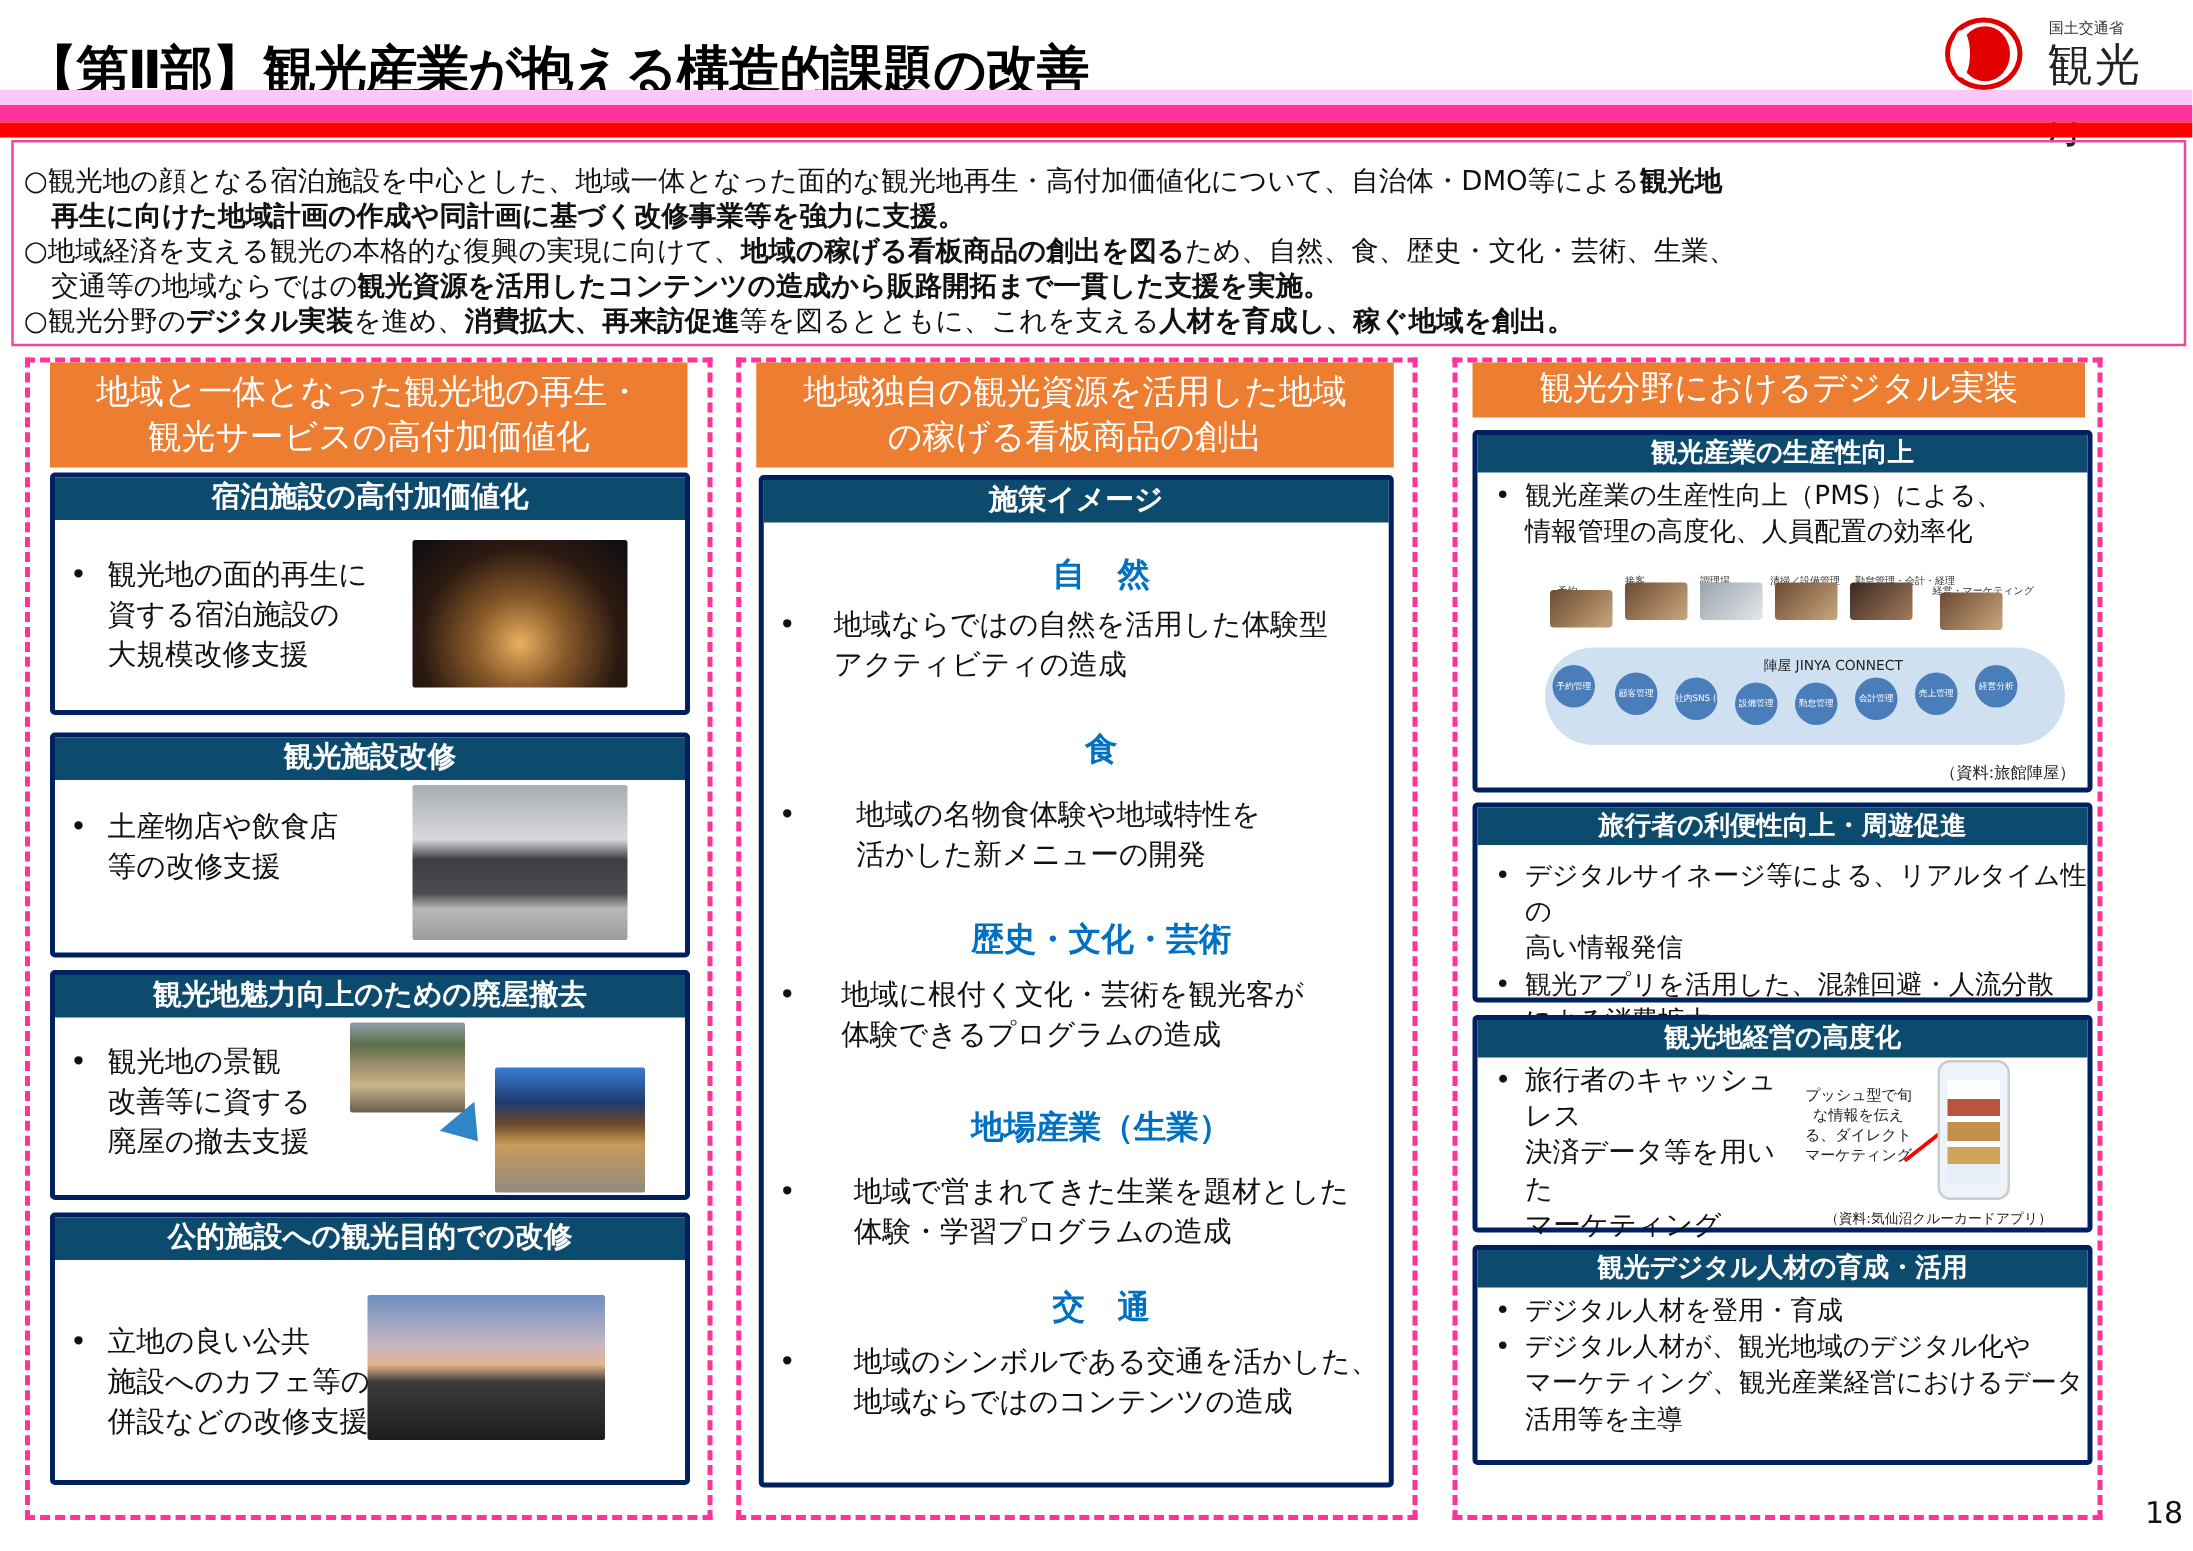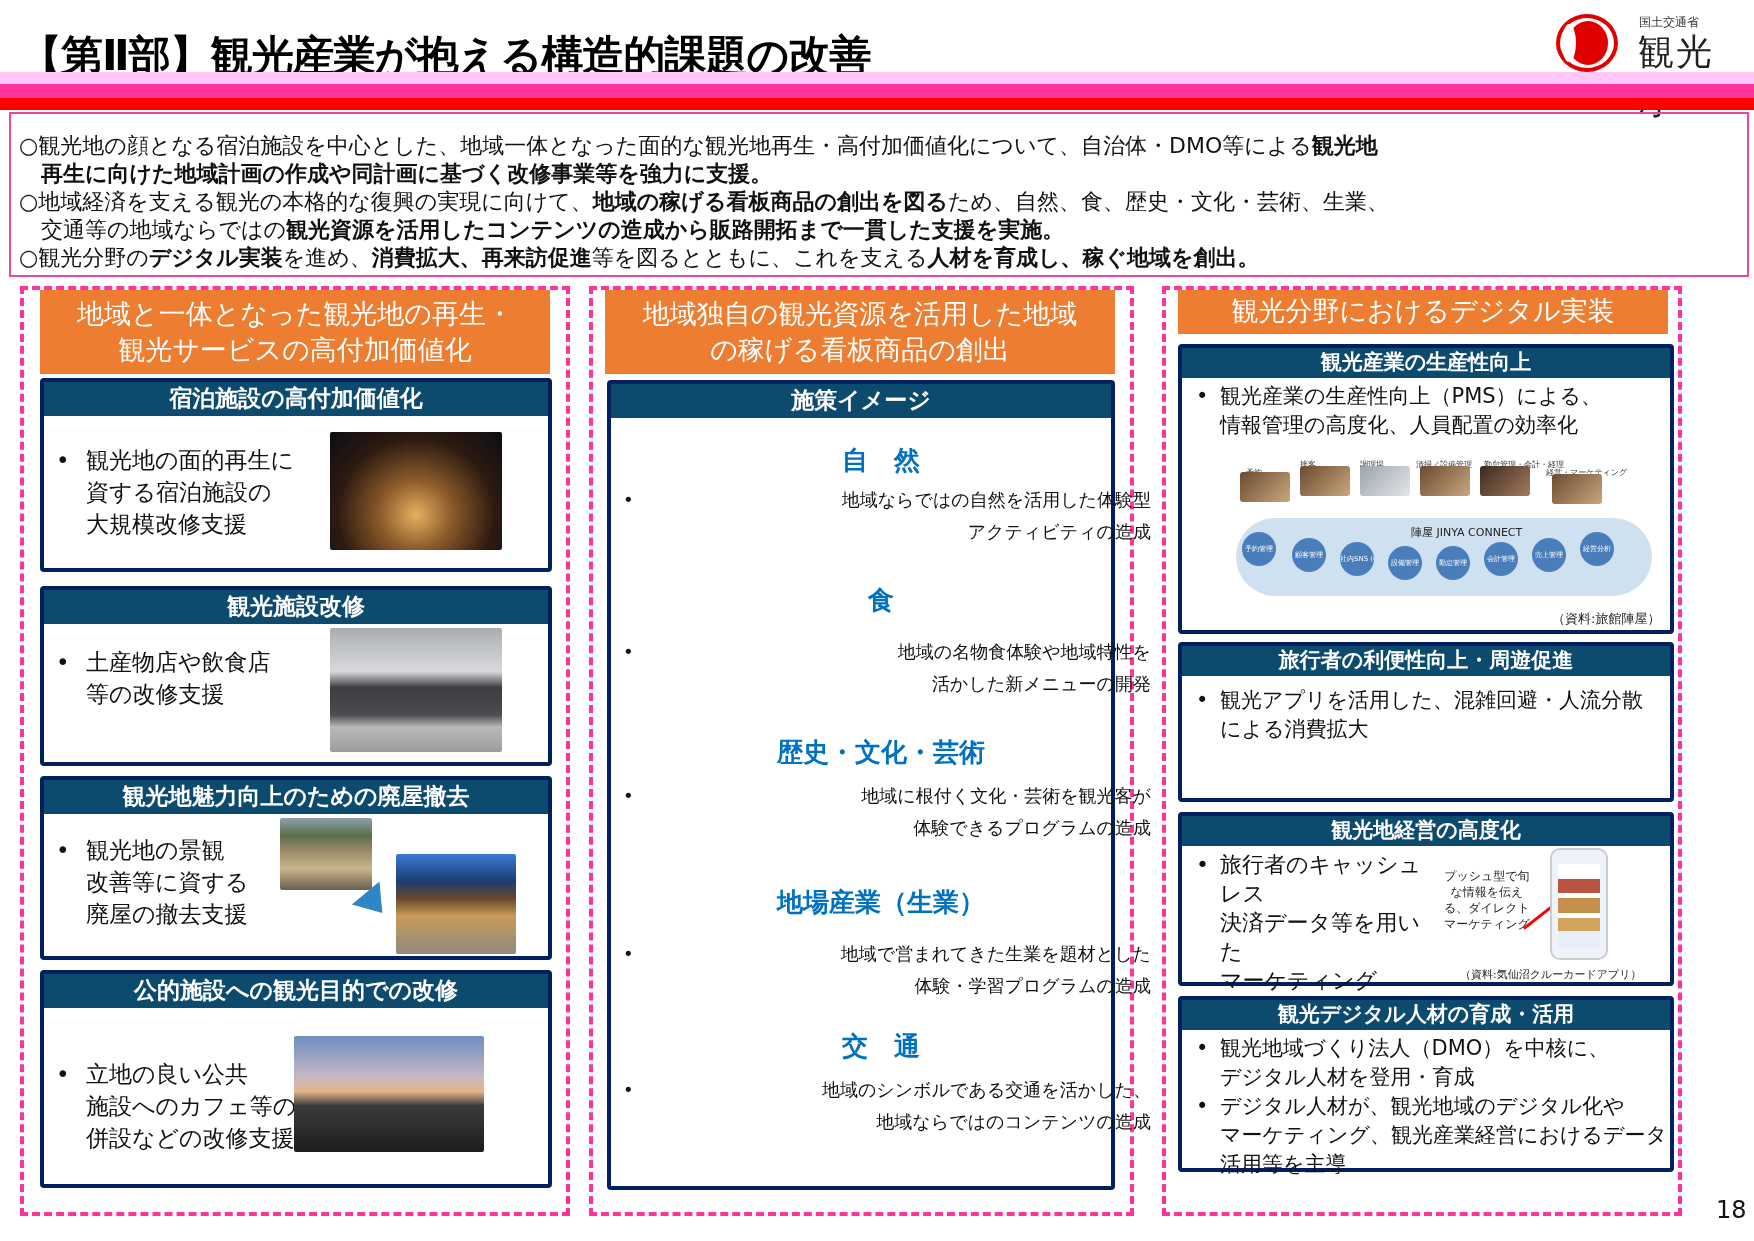--- a/index.html
+++ b/index.html
@@ -51,21 +51,21 @@
   .c1 .p1 { top: 88px; height: 194px; }
   .c1 .p2 { top: 296px; height: 180px; }
   .c1 .p3 { top: 486px; height: 184px; }
   .c1 .p4 { top: 680px; height: 218px; }
   .c1 .panel-body .bullet { position: absolute; left: 0; width: 300px; }
 
   
   .c2 .panel { left: 14px; top: 90px; width: 508px; height: 810px; }
   .c2 .cat { color: #0070c0; font-weight: bold; text-align: center; font-size: 26px; }
   .c2 .item { position: absolute; left: 0; width: 540px; }
-  .c2 .item .bullet { font-size: 18px; line-height: 32px; text-align: right; }
+  .c2 .item .bullet { font-size: 23px; line-height: 32px; }
 
   
   .c3 .panel { left: 12px; width: 496px; }
   .c3 .panel-head { font-size: 21px; height: 30px; line-height: 28px; }
   .c3 .q1 { top: 54px; height: 290px; }
   .c3 .q2 { top: 352px; height: 160px; }
   .c3 .q3 { top: 522px; height: 174px; }
   .c3 .q4 { top: 706px; height: 176px; }
   .c3 .panel-body { font-size: 21px; line-height: 29px; padding-top: 4px; }
   .c3 .bullet { padding-left: 38px; }
@@ -245,20 +245,24 @@
         <div class="node" style="left:344px; top:84px;">経営分析</div>
       </div>
       <div class="source" style="left:370px; top:226px;">（資料:旅館陣屋）</div>
     </div>
   </div>
 
   <div class="panel q2">
     <div class="panel-head">旅行者の利便性向上・周遊促進</div>
     <div class="panel-body" style="padding-top:10px;">
       <div class="bullet">
+        <div>デジタルサイネージ等による、リアルタイム性の</div>
+        <div>高い情報発信</div>
+      </div>
+      <div class="bullet">
         <div>観光アプリを活用した、混雑回避・人流分散</div>
         <div>による消費拡大</div>
       </div>
     </div>
   </div>
 
   <div class="panel q3">
     <div class="panel-head">観光地経営の高度化</div>
     <div class="panel-body" style="height:136px;">
       <div class="bullet" style="width:260px; font-size:22px;">
@@ -277,21 +281,20 @@
       <div class="arrow-red" style="left:338px; top:70px;"></div>
       <div class="phone" style="left:368px; top:2px;"></div>
       <div class="source" style="left:278px; top:114px; font-size:11px;">（資料:気仙沼クルーカードアプリ）</div>
     </div>
   </div>
 
   <div class="panel q4">
     <div class="panel-head">観光デジタル人材の育成・活用</div>
     <div class="panel-body">
       <div class="bullet">
-        <div>観光地域づくり法人（DMO）を中核に、</div>
         <div>デジタル人材を登用・育成</div>
       </div>
       <div class="bullet">
         <div>デジタル人材が、観光地域のデジタル化や</div>
         <div>マーケティング、観光産業経営におけるデータ</div>
         <div>活用等を主導</div>
       </div>
     </div>
   </div>
 </div>

